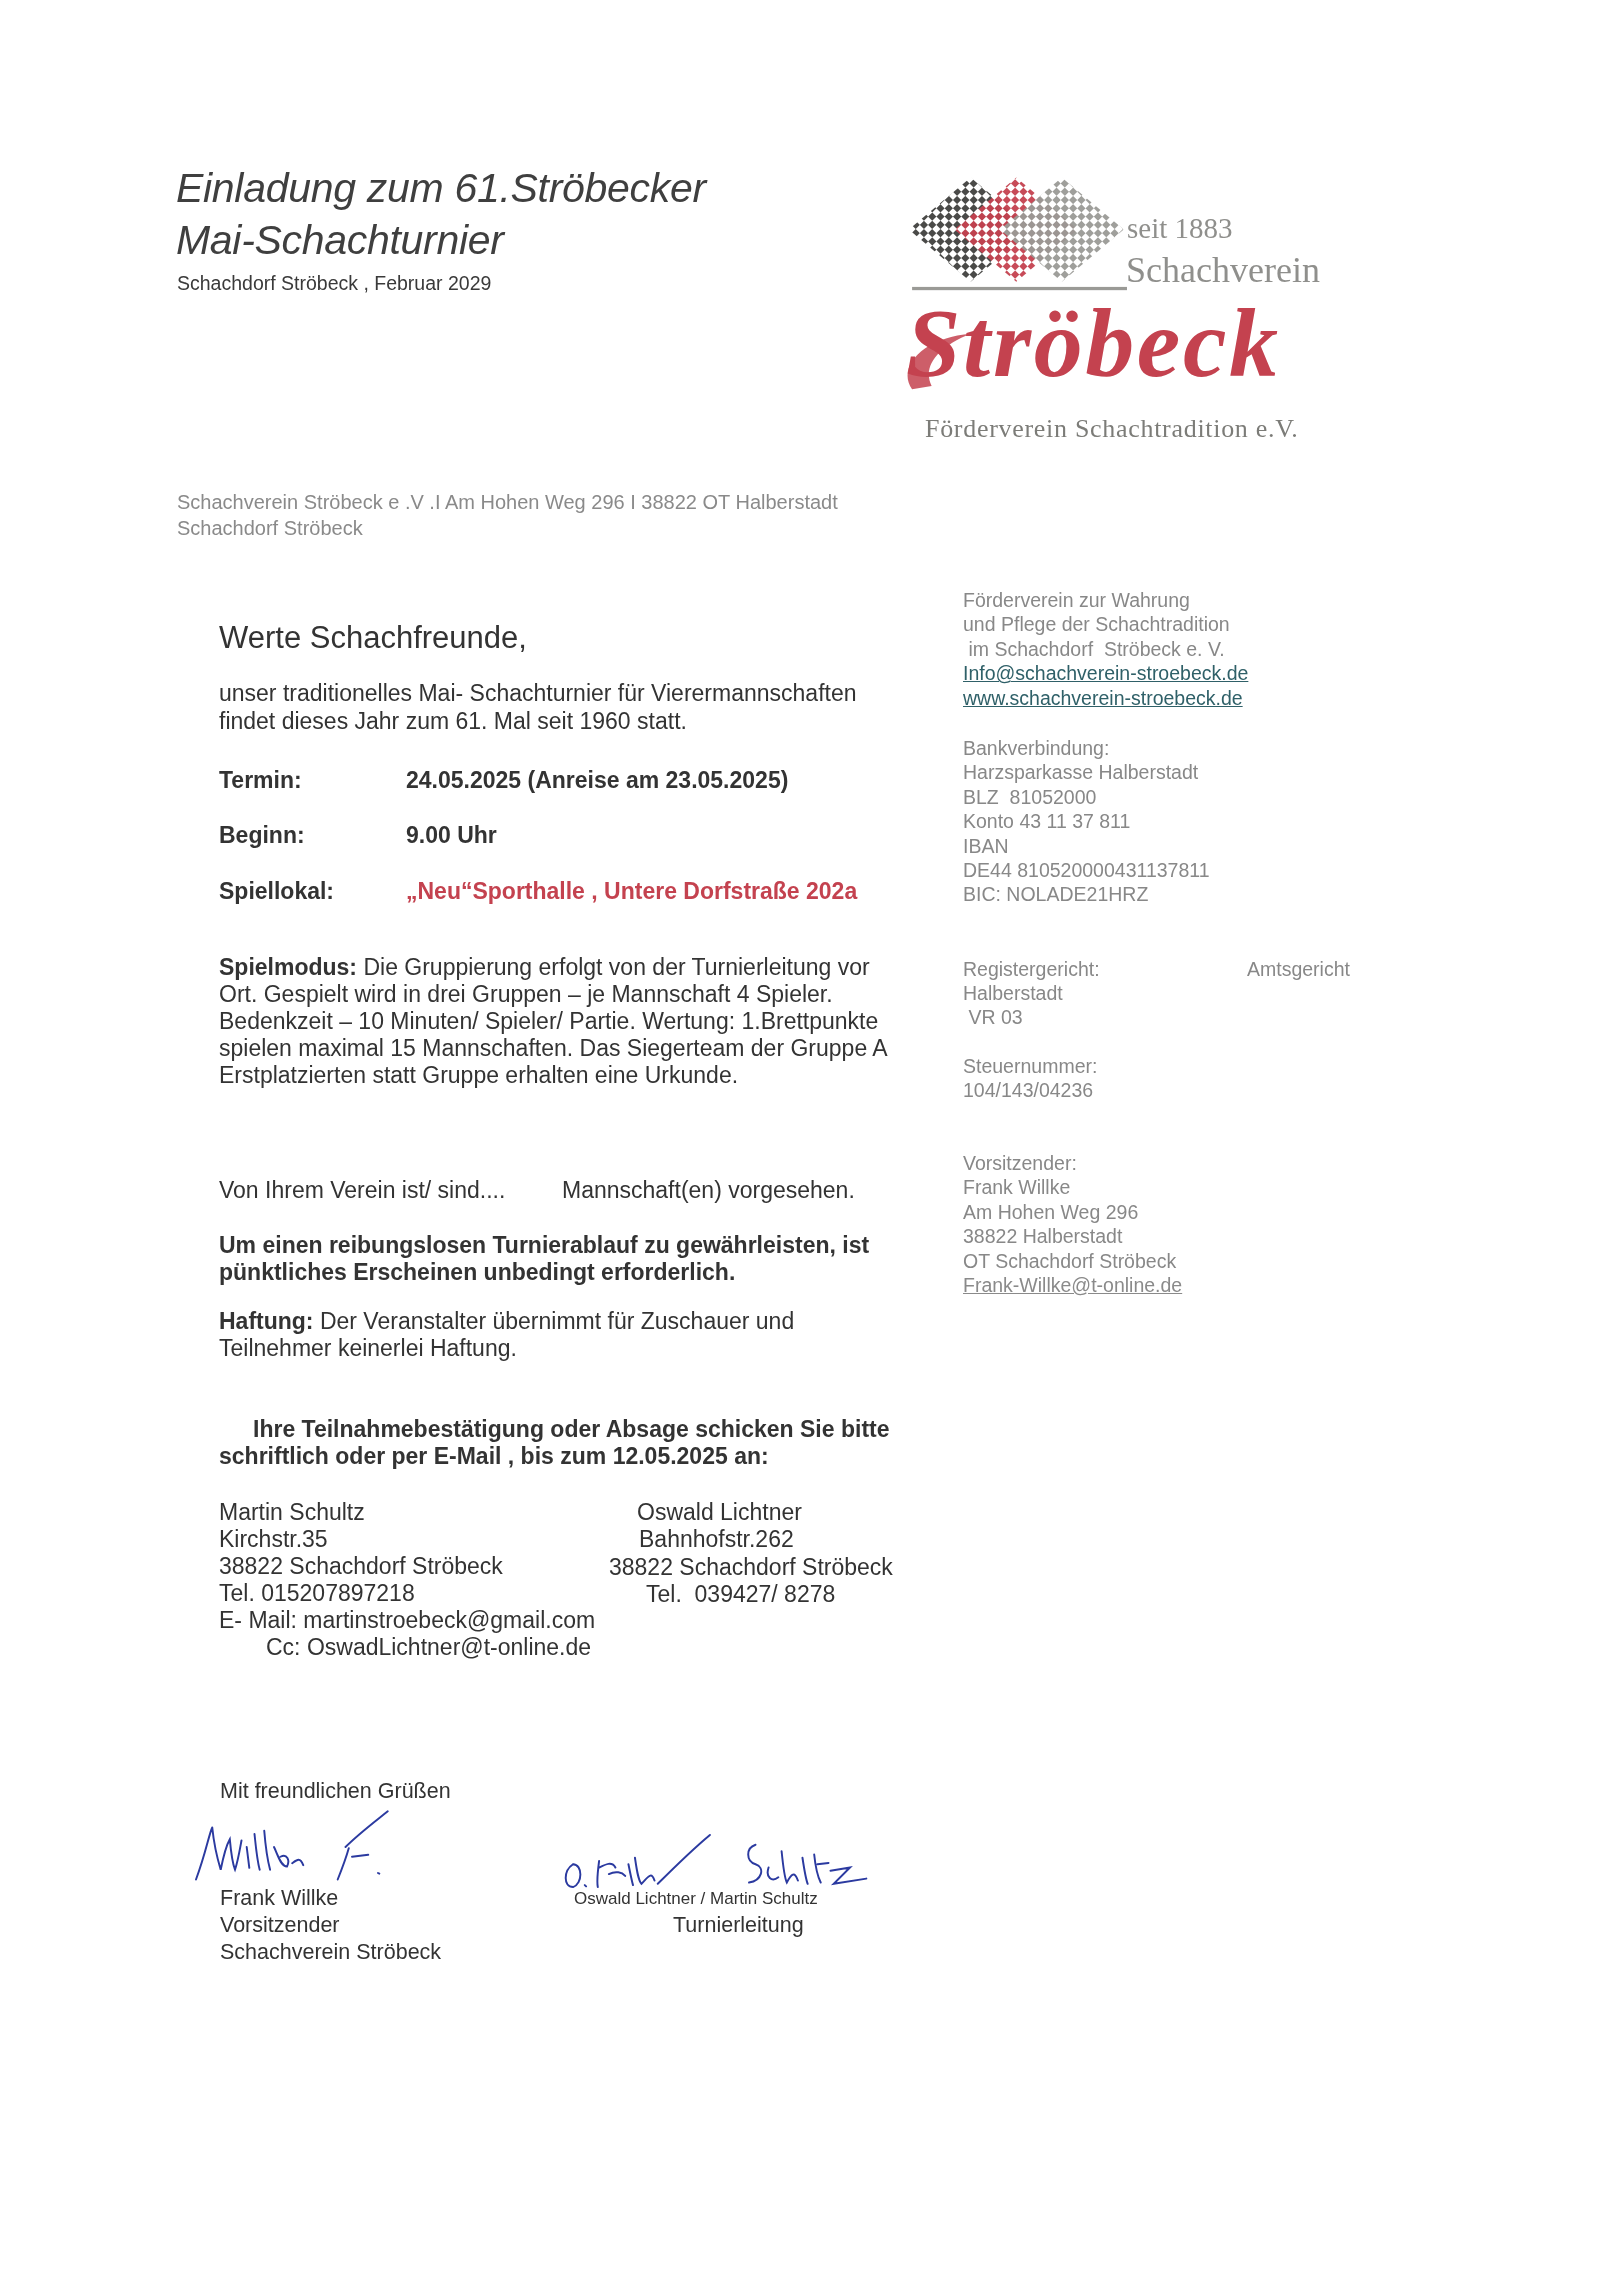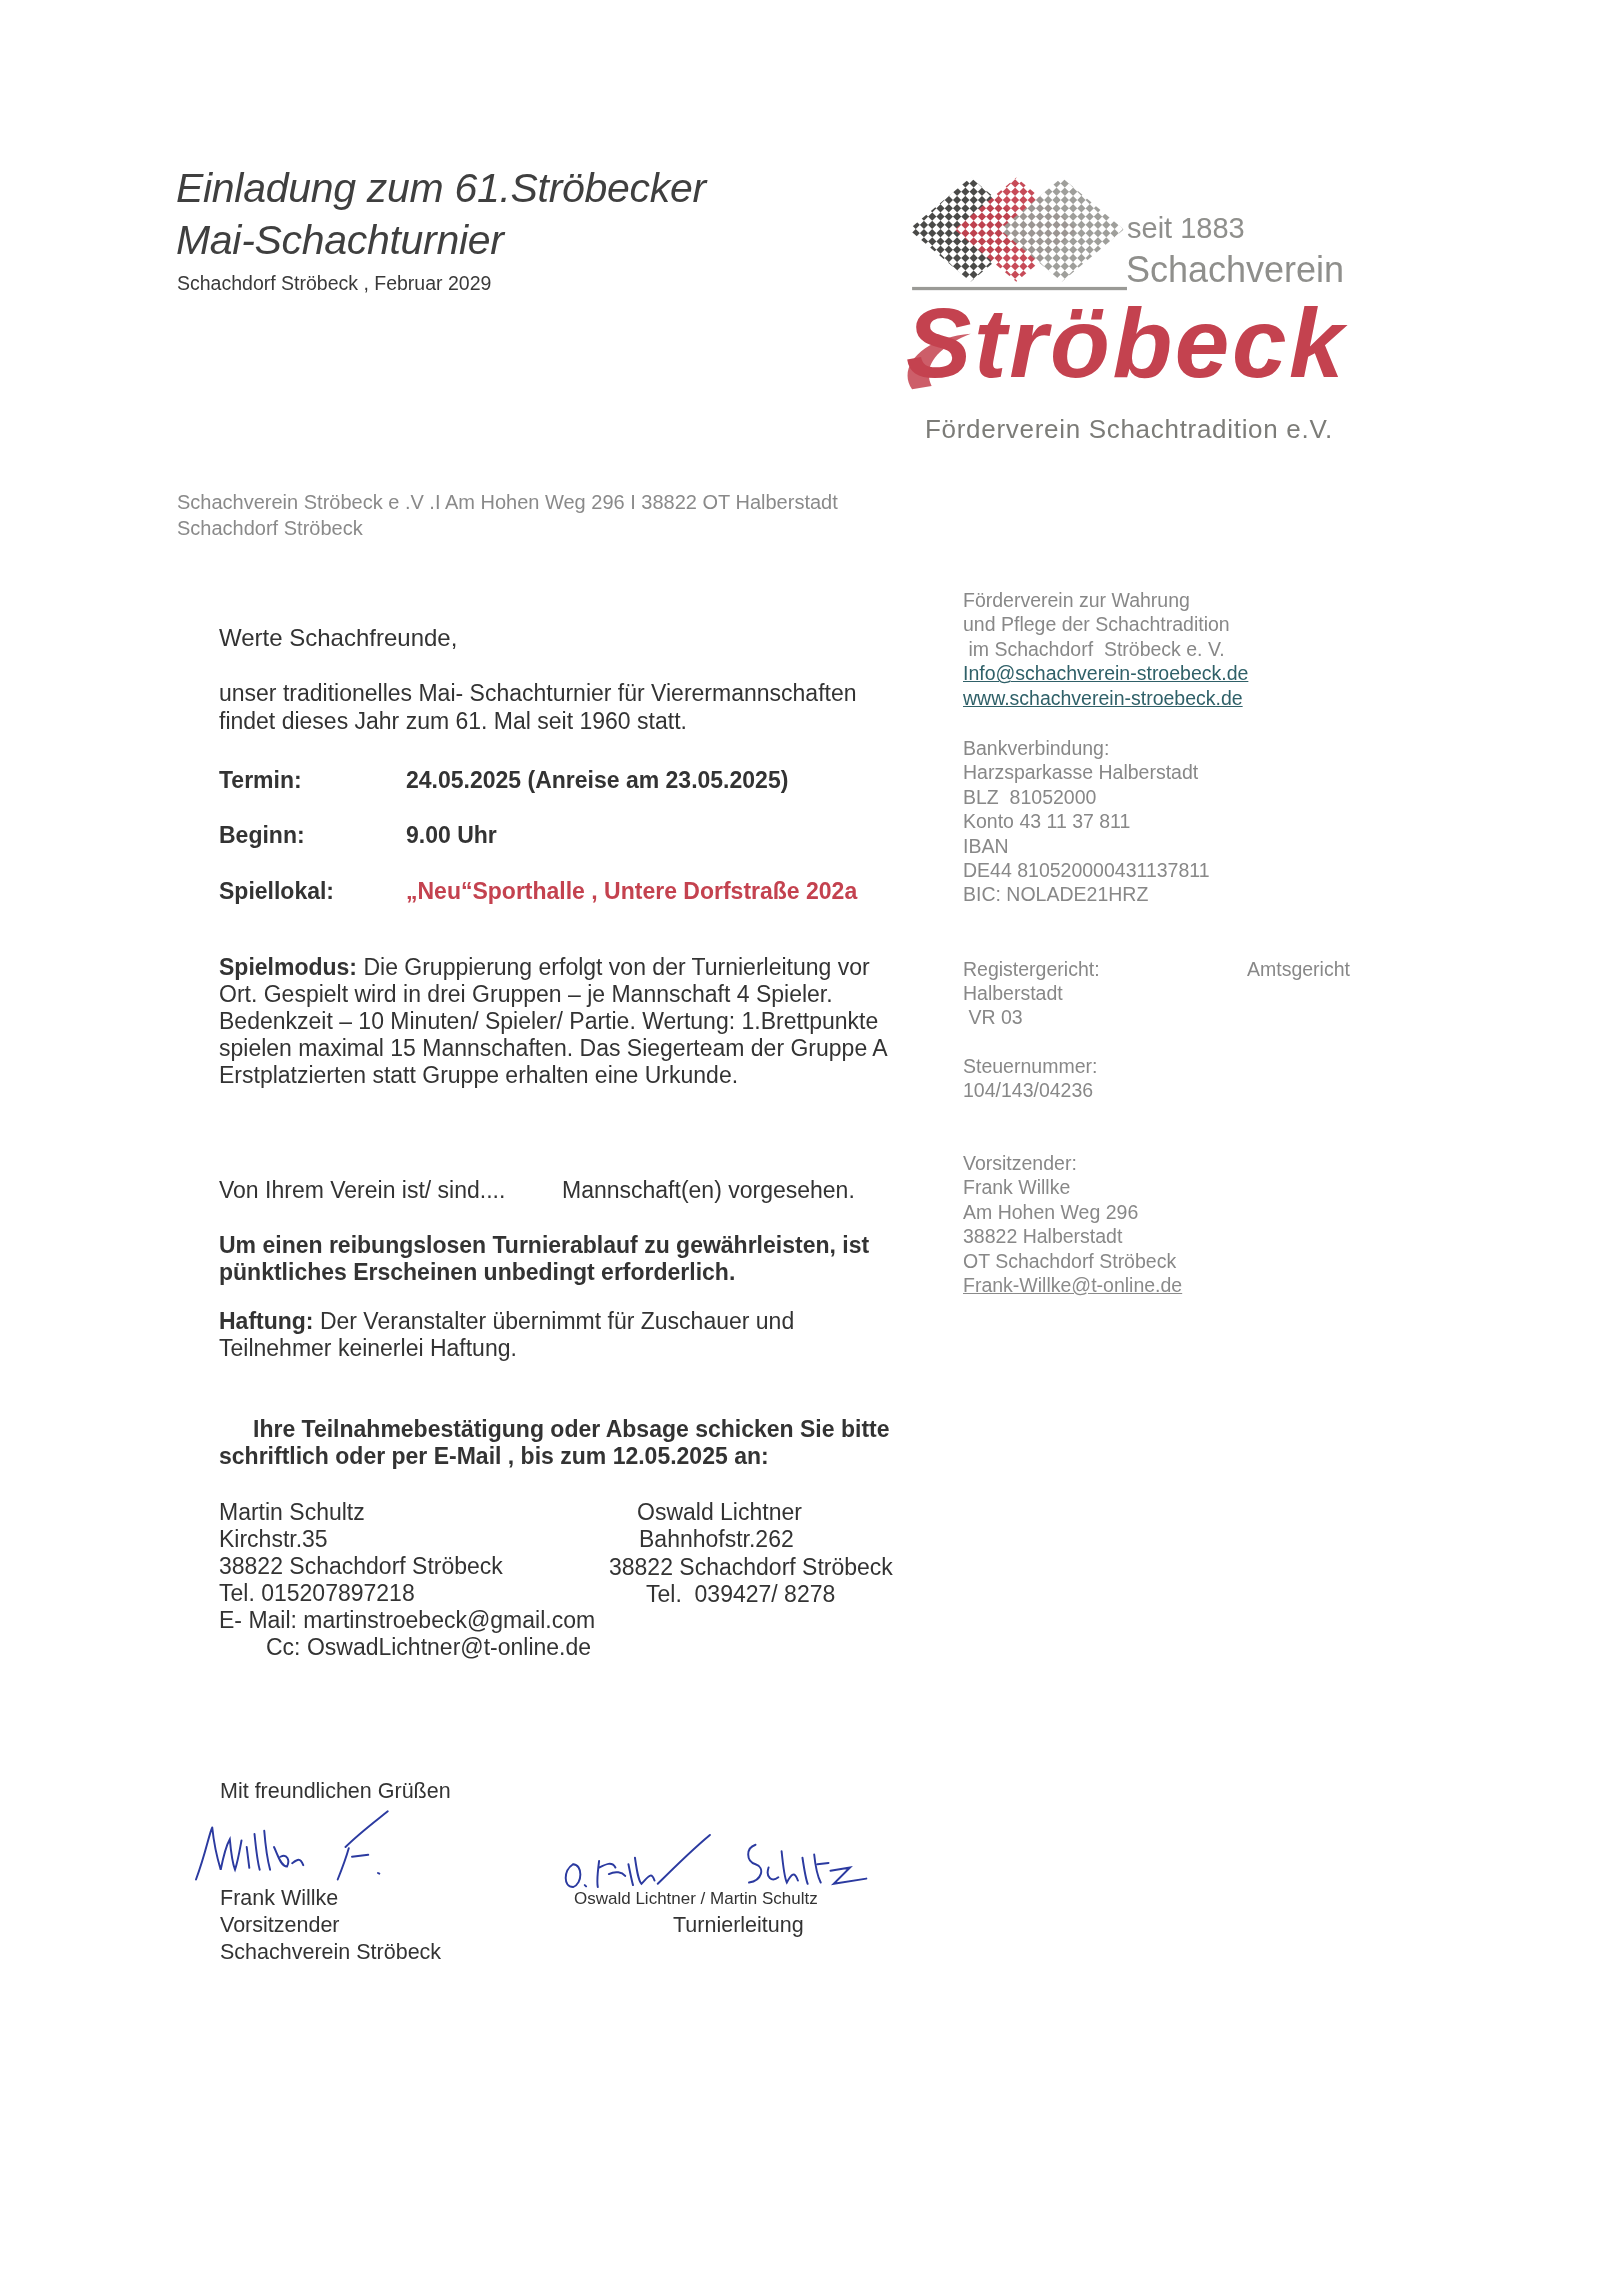--- a/index.html
+++ b/index.html
@@ -8,21 +8,21 @@
   .abs { position:absolute; white-space:nowrap; }
   .title { font-size:41px; color:#3f3f3f; line-height:51px; letter-spacing:-0.3px;font-style:italic; }
   .subtitle { font-size:19.5px; color:#3a3a3a; }
   .ret { font-size:20px; color:#8a8a8a; line-height:26px; }
   .body { font-size:23px; color:#333; line-height:27px; }
   .bold { font-weight:bold; }
   .red { color:#c4424f; }
   .side { font-size:19.5px; color:#888; line-height:24.4px; }
   .side a, .side .link { color:#2f6068; text-decoration:underline; }
   .side .gray-link { color:#8a8a8a; text-decoration:underline; }
-  .logo-serif { font-family:Liberation Sans, sans-serif;text-align:center; }
+  .logo-serif { font-family:Liberation Serif, serif;text-align:center; }
   .sig { position:absolute; }
 </style>
 </head>
 <body>
 
 <div class="abs title" style="left:176px; top:163px;">Einladung zum 61.Ströbecker</div>
 <div class="abs title" style="left:176px; top:215px;">Mai-Schachturnier</div>
 <div class="abs subtitle" style="left:177px; top:272px;">Schachdorf Ströbeck , Februar 2029</div>
 
 <div class="abs" style="left:899px; top:171px; width:482px; height:280px;">
@@ -92,21 +92,21 @@
 
 <div class="abs side" style="left:963px; top:1151px;">
   <div>Vorsitzender:</div>
   <div>Frank Willke</div>
   <div>Am Hohen Weg 296</div>
   <div>38822 Halberstadt</div>
   <div>OT Schachdorf Ströbeck</div>
   <div><span class="gray-link">Frank-Willke@t-online.de</span></div>
 </div>
 
-<div class="abs body" style="left:219px; top:624px; font-size:24px;">Werte Schachfreunde,</div>
+<div class="abs body" style="left:219px; top:624px; font-size:31px;">Werte Schachfreunde,</div>
 <div class="abs body" style="left:219px; top:680px;">unser traditionelles Mai- Schachturnier für Vierermannschaften</div>
 <div class="abs body" style="left:219px; top:708px;">findet dieses Jahr zum 61. Mal seit 1960 statt.</div>
 
 <div class="abs body bold" style="left:219px; top:767px;">Termin:</div>
 <div class="abs body bold" style="left:406px; top:767px;">24.05.2025 (Anreise am 23.05.2025)</div>
 <div class="abs body bold" style="left:219px; top:822px;">Beginn:</div>
 <div class="abs body bold" style="left:406px; top:822px;">9.00 Uhr</div>
 <div class="abs body bold" style="left:219px; top:878px;">Spiellokal:</div>
 <div class="abs body bold red" style="left:406px; top:878px;">„Neu“Sporthalle , Untere Dorfstraße 202a</div>
 

